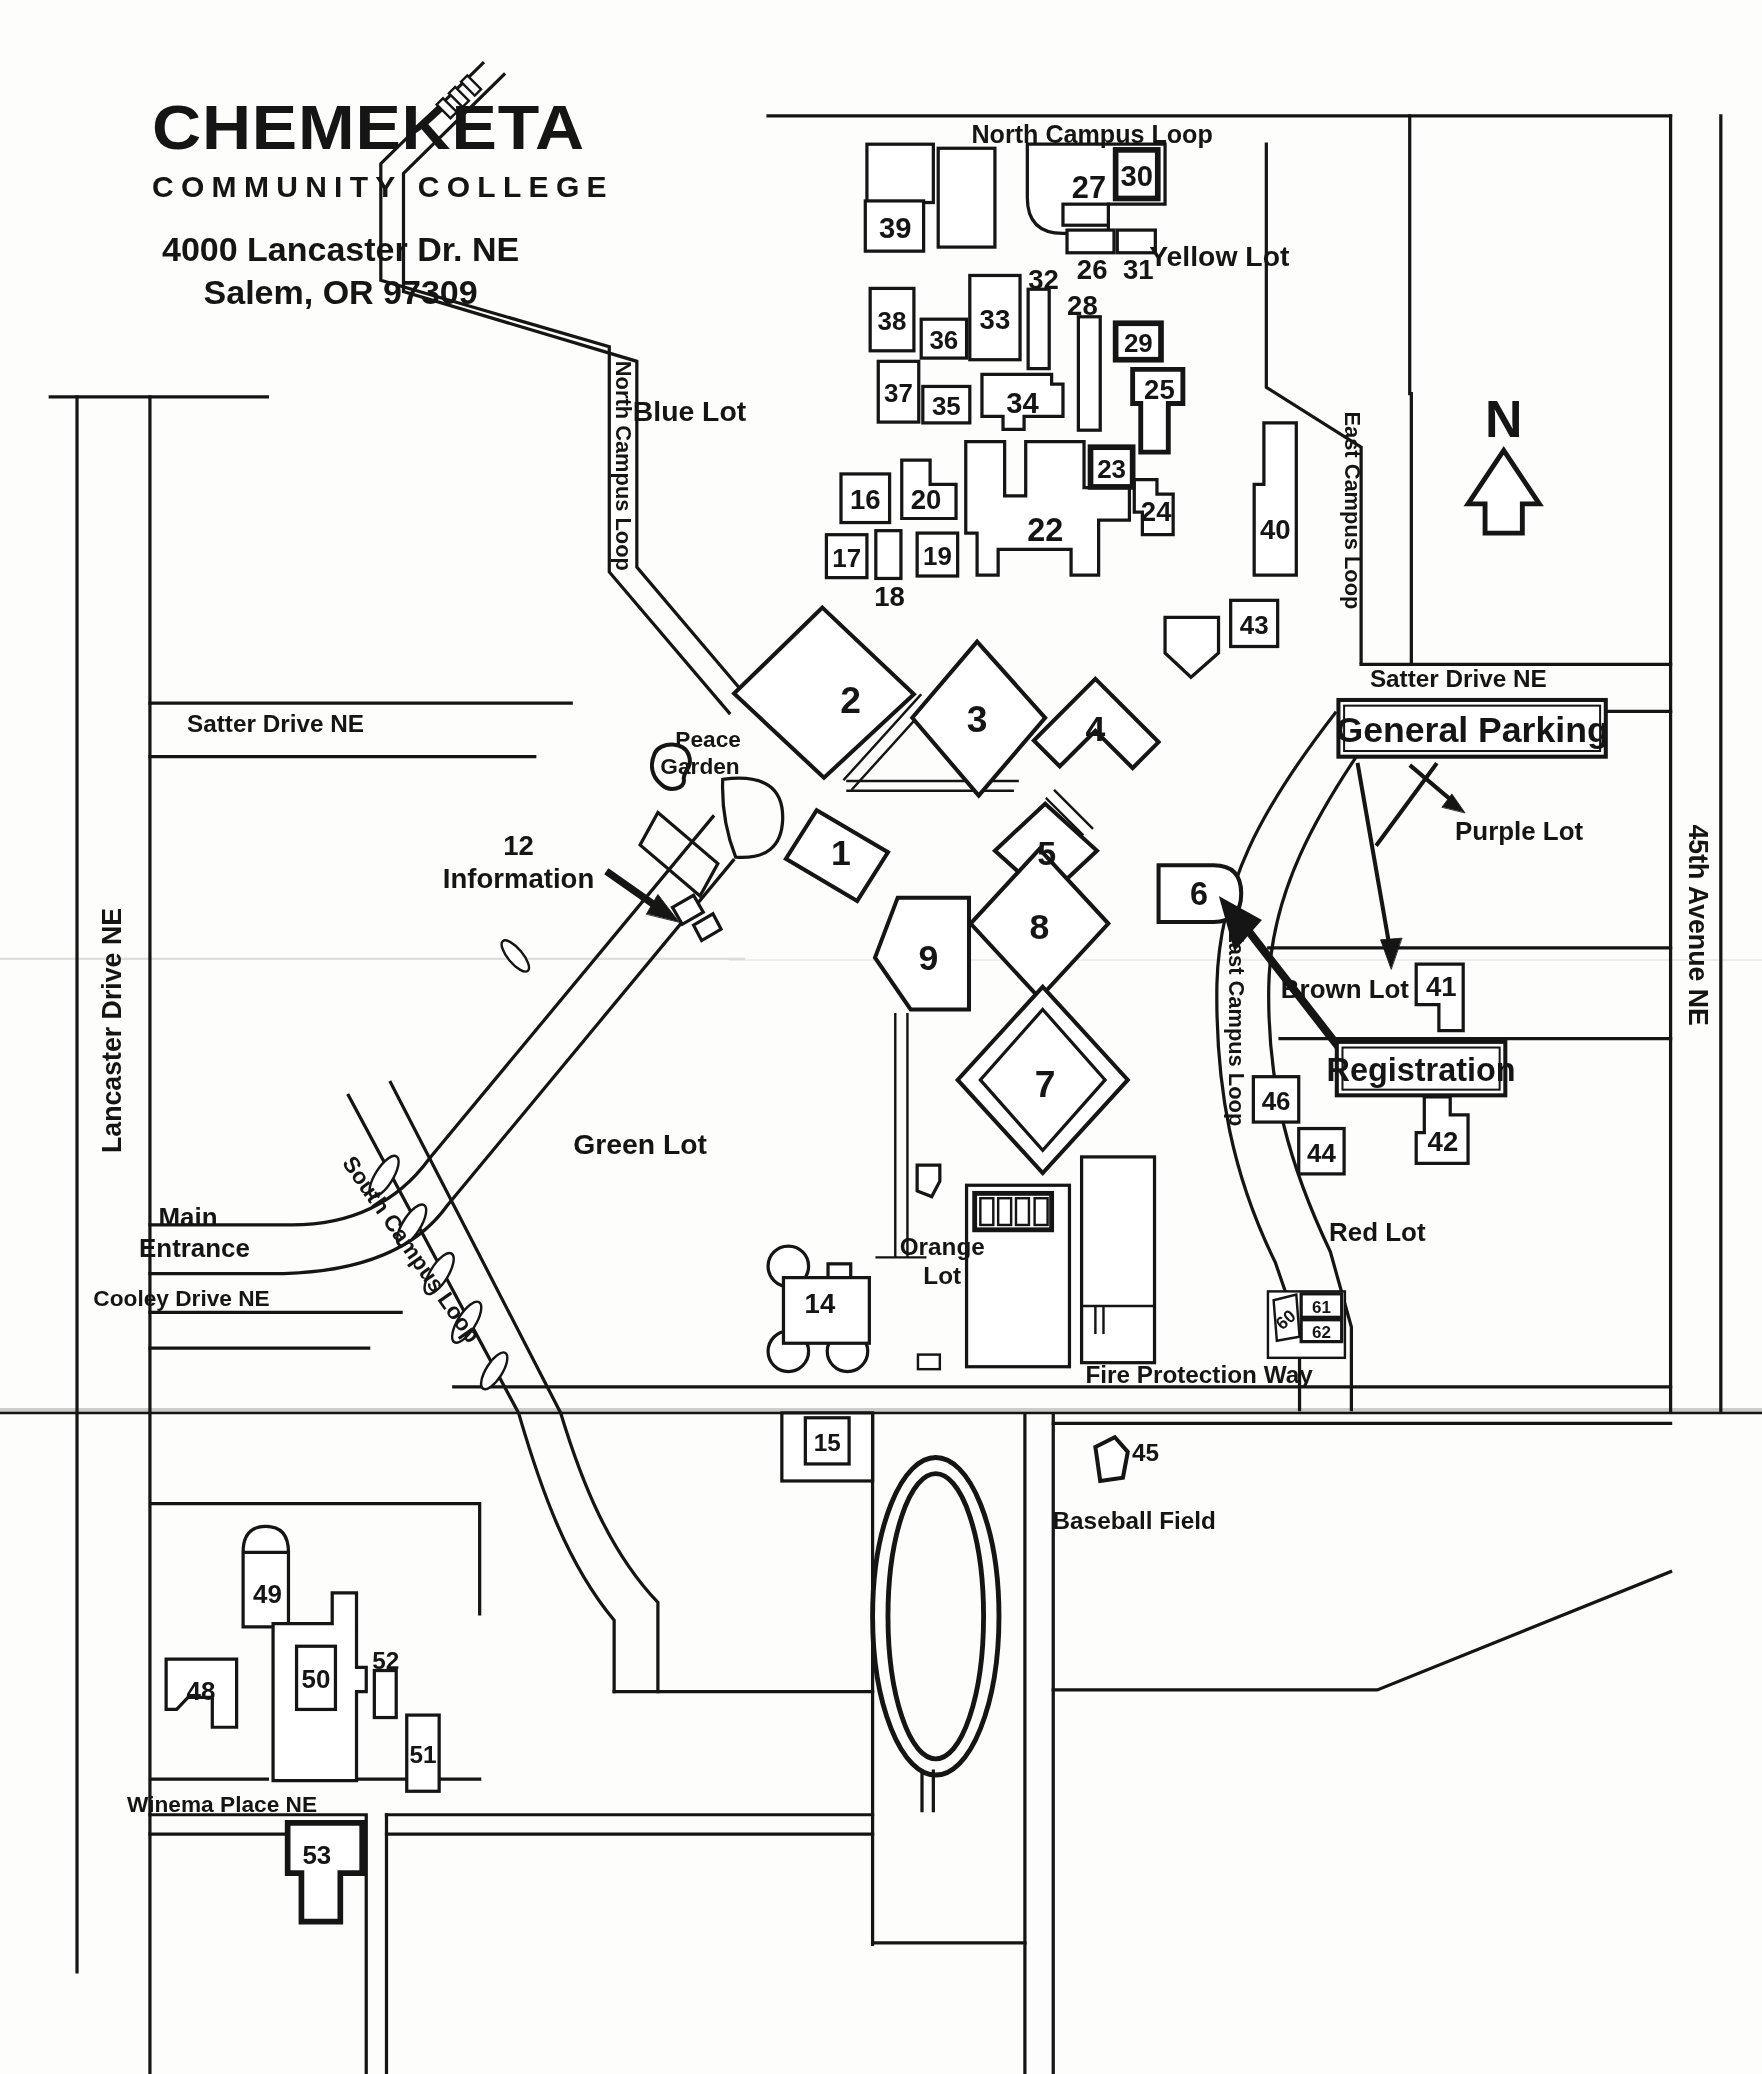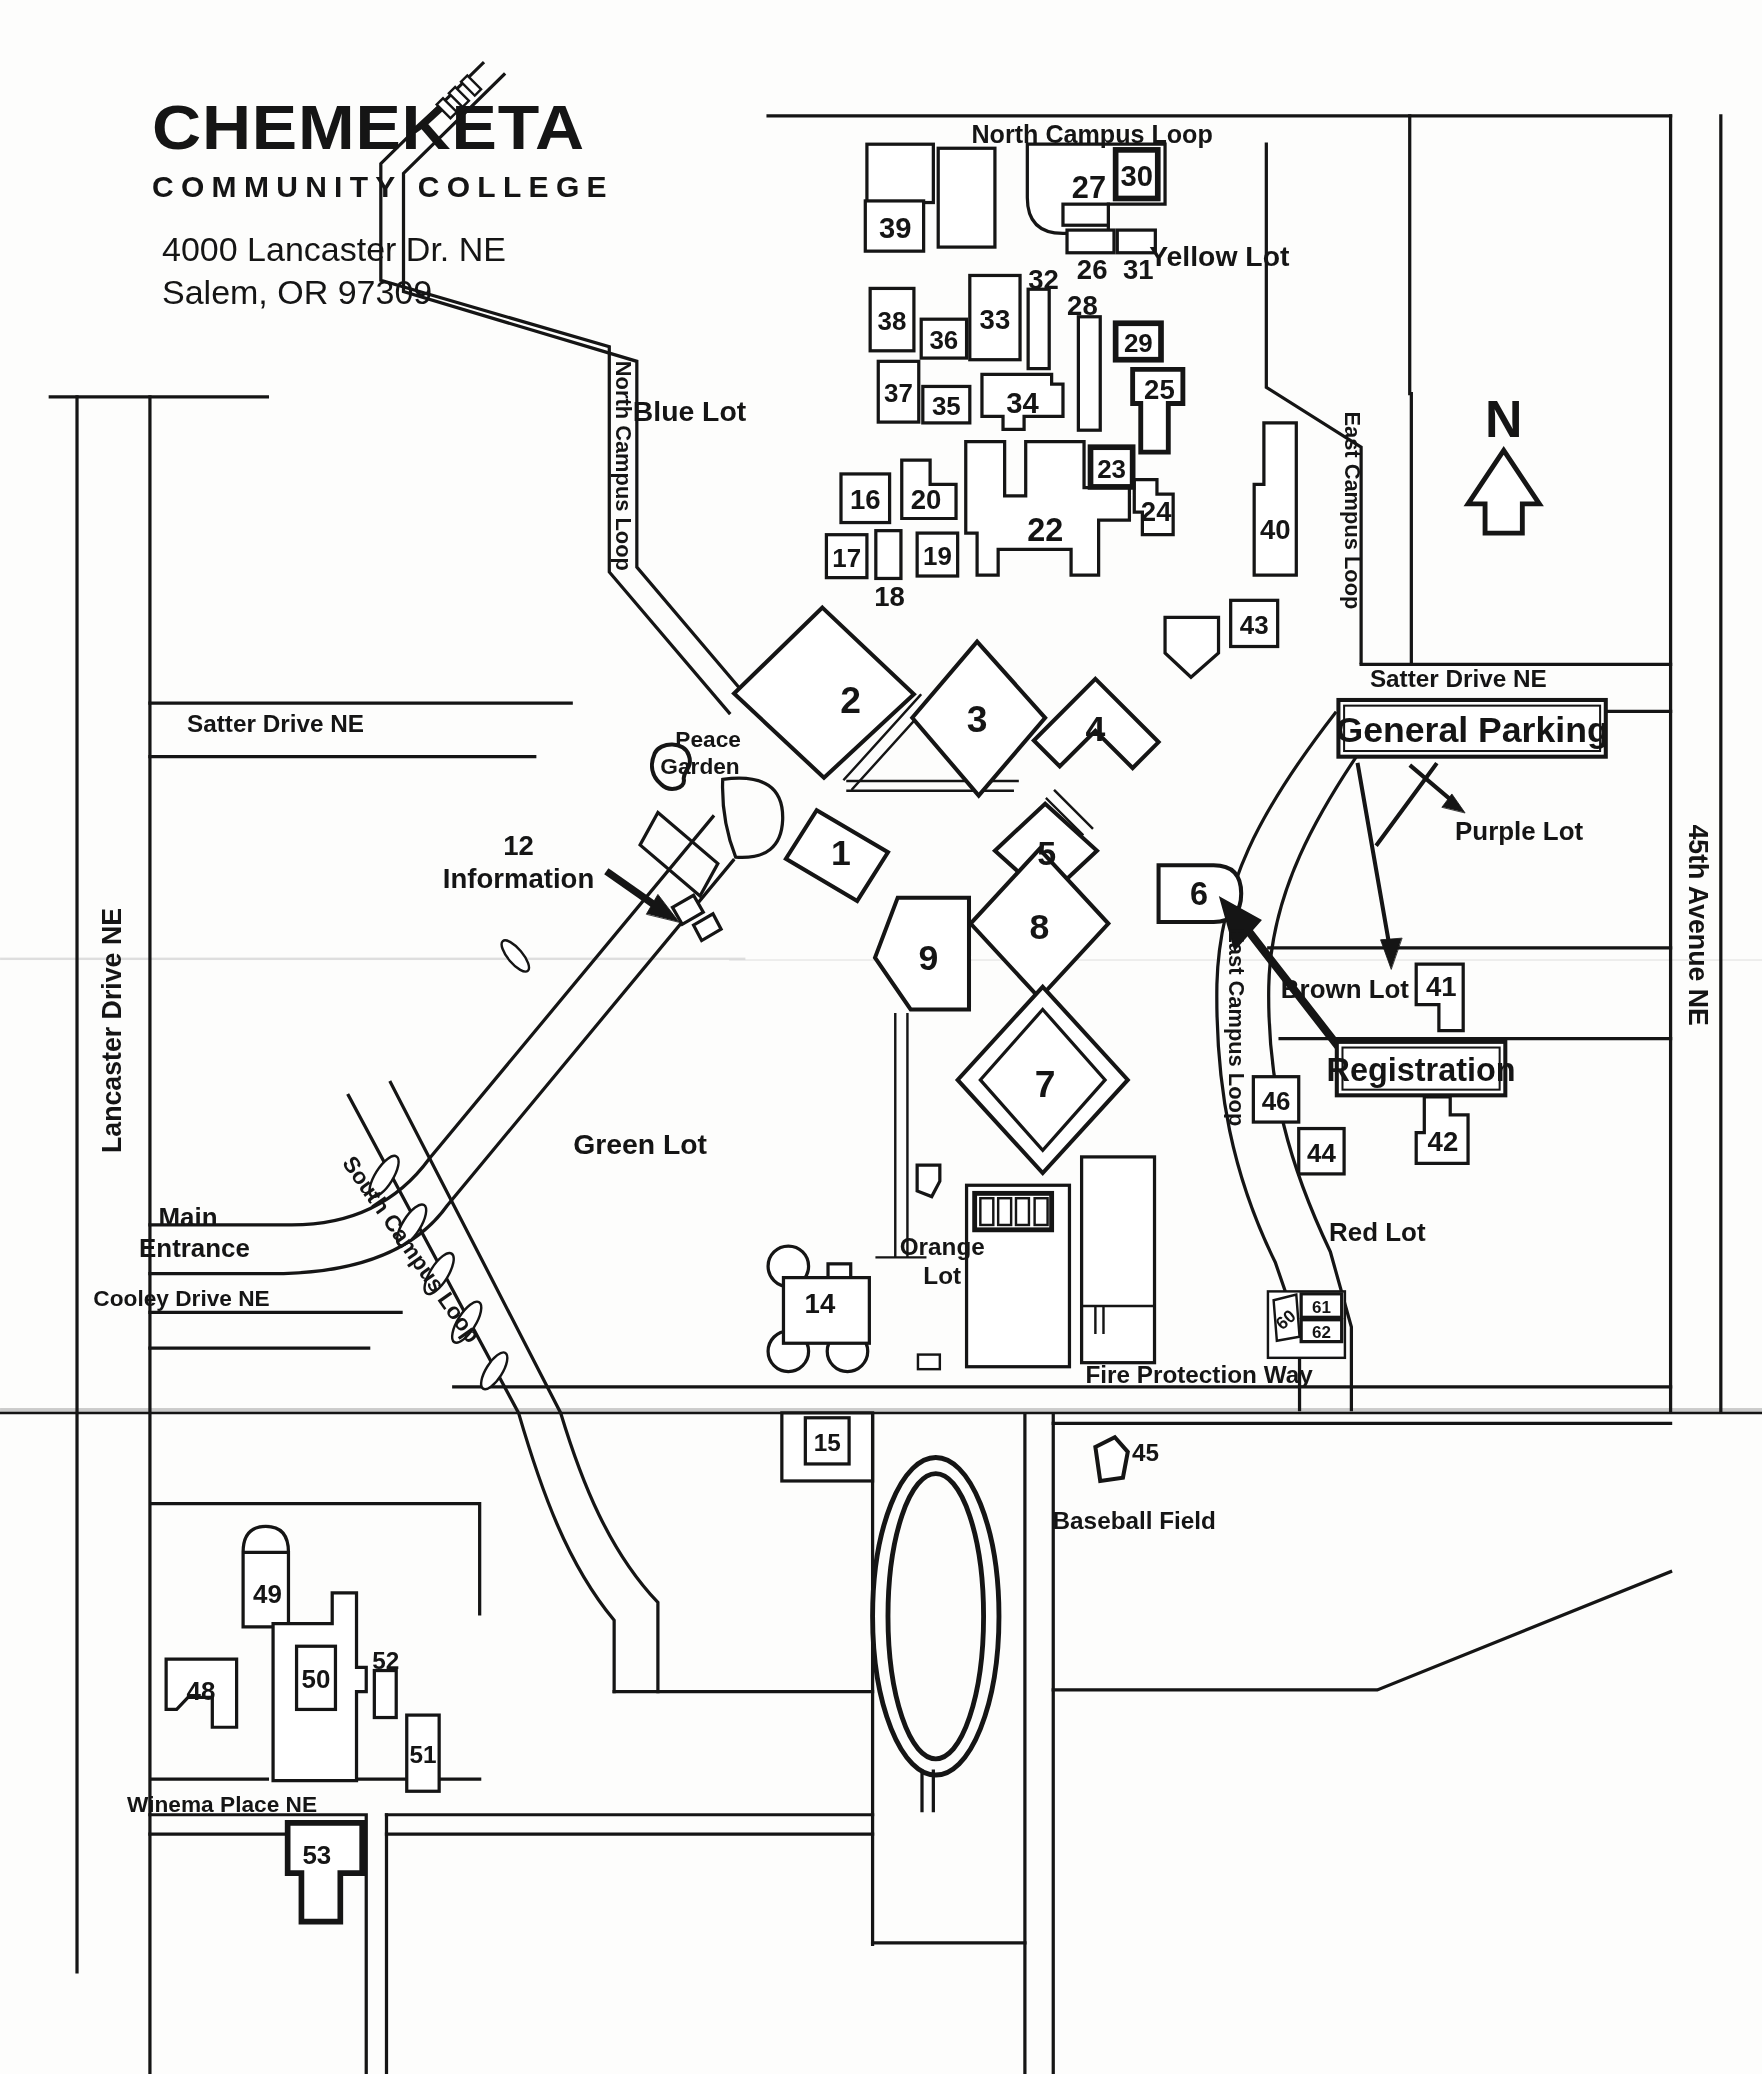--- a/index.html
+++ b/index.html
@@ -1,21 +1,21 @@
 <!DOCTYPE html>
 <html style="font-size:13px"><head>
 <meta charset="utf-8">
 <style>
   html,body{margin:0;padding:0;background:#ffffff;}
   .page{position:relative;width:1763px;height:2074px;background:#fdfdfc;overflow:hidden;
         font-family:"Liberation Sans", sans-serif;color:#151515;}
   .logo{position:absolute;left:152px;top:96px;line-height:1;}
   .logo-main{font-size:68px;font-weight:900;letter-spacing:0.8px;transform:scaleY(.92);transform-origin:left top;}
   .logo-sub{font-size:30px;font-weight:700;letter-spacing:7.3px;margin-top:8px;}
-  .addr{position:absolute;left:162px;top:228px;font-size:34px;font-weight:400;line-height:1.25;}
+  .addr{position:absolute;left:162px;top:228px;font-size:34px;font-weight:700;line-height:1.25;text-align:center;}
   svg text{fill:#151515;font-family:"Liberation Sans",sans-serif;font-weight:700;}
   svg .num{font-weight:700;}
   svg path,svg rect,svg polygon,svg ellipse,svg line,svg circle{vector-effect:none;}
 </style>
 </head>
 <body>
 
 <div class="page">
 
   <div class="logo">

